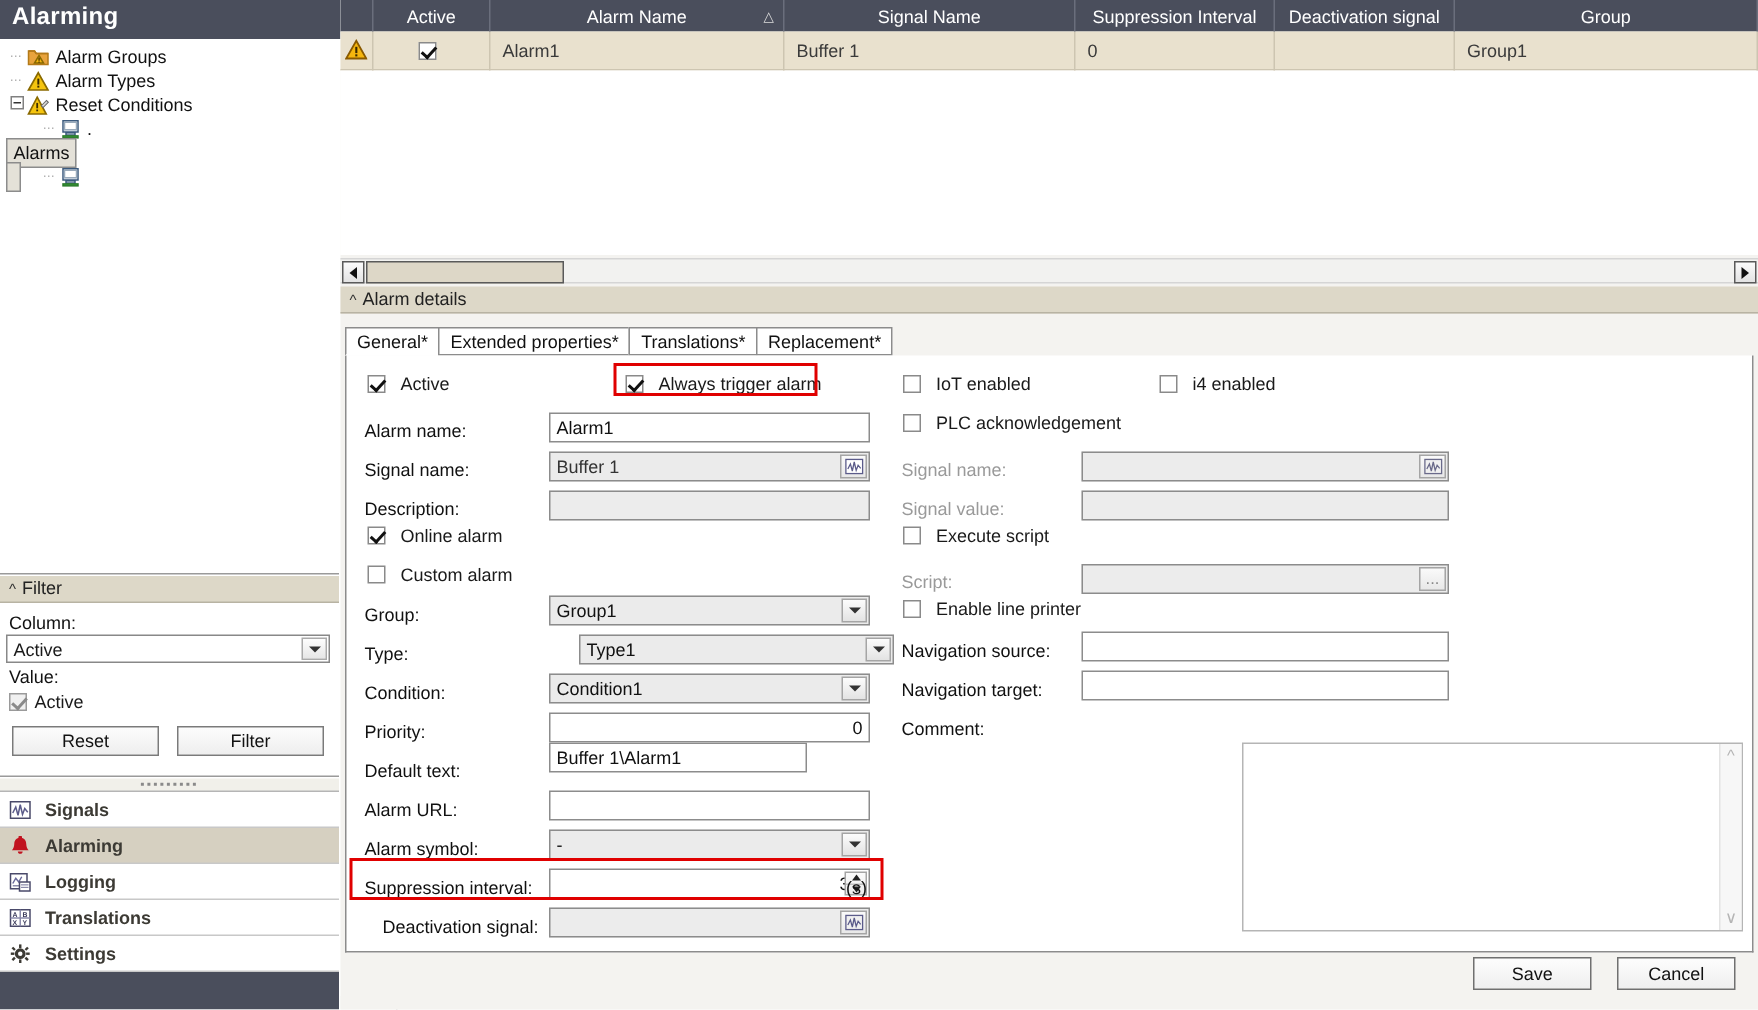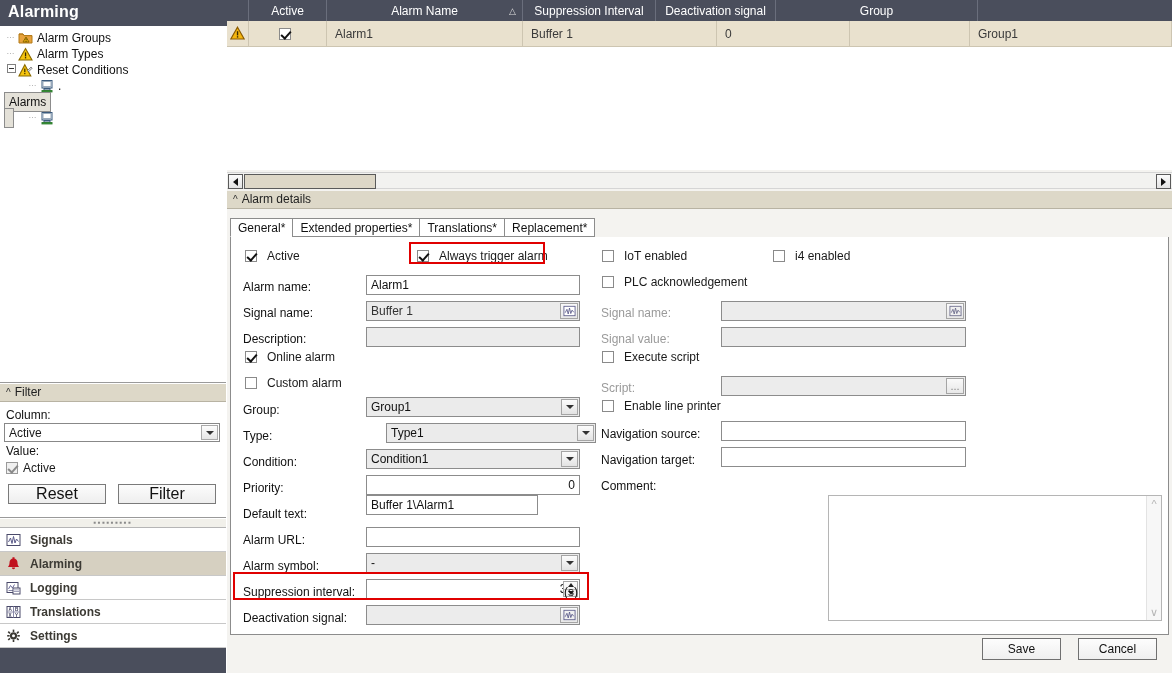--- a/index.html
+++ b/index.html
@@ -98,21 +98,21 @@
   .cbox.checked:after {
     content: ""; position: absolute; left: 3px; top: 0px;
     width: 4px; height: 8px; border: solid #111; border-width: 0 2px 2px 0;
     transform: rotate(42deg);
   }
   .cbox.checked.light:after { border-color: #8a8a8a; }
   #filter-buttons { display: flex; gap: 12px; margin-top: 9px; padding: 0 4px; }
   .btn {
     flex: 1; height: 20px; border: 1px solid #7a7a7a;
     background: linear-gradient(#fcfcfc,#eeeeee);
-    font-size: 16px; text-align: center; line-height: 18px; color: #111;
+    font-size: 12px; text-align: center; line-height: 18px; color: #111;
   }
   #splitter {
     position: absolute; left: 0; top: 519px; width: 226px; height: 9px;
     background: #f1f0ea; border-bottom: 1px solid #b5b5b5;
     display: flex; align-items: center; justify-content: center;
   }
   .grip { font-size: 8px; letter-spacing: 1.5px; color: #8a8a8a; line-height: 8px; }
 
   #nav { position: absolute; left: 0; top: 528px; width: 226px; }
   .nav-item {
@@ -445,20 +445,21 @@
   <div id="main">
 
     <div id="grid">
       <div id="grid-head">
         <div class="gh" style="width:22px"></div>
         <div class="gh" style="width:78px">Active</div>
         <div class="gh" style="width:196px">
           <span>Alarm Name</span>
           <span class="sortmark">△</span>
         </div>
+        <div class="gh" style="width:194px">Signal Name</div>
         <div class="gh" style="width:133px">Suppression Interval</div>
         <div class="gh" style="width:120px">Deactivation signal</div>
         <div class="gh" style="width:202px">Group</div>
       </div>
       <div id="grid-row">
         <div class="gc center" style="width:22px">
           <span>
             <svg width="15" height="14" viewBox="0 0 15 14">
                 <path d="M7.5 1.2L14.2 13H0.8z" fill="#f5b60e" stroke="#8a5a00" stroke-width="1.2"></path>
                 <rect x="6.85" y="5.2" width="1.4" height="4.2" fill="#3a2a00"></rect>
@@ -588,21 +589,21 @@
               <span class="caret-up"></span>
             </span>
           <span class="half">
               <span class="caret-down2"></span>
             </span>
         </span>
       </div>
       <div class="fld-label" style="left:333px; top:348px;">(s)</div>
       <div class="redbox" style="left:2px; top:335px; width:356px; height:28px;"></div>
 
-      <div class="fld-label" style="left:12px; top:374px;">Deactivation signal:</div>
+      <div class="fld-label" style="left:24px; top:374px;">Deactivation signal:</div>
       <div class="inp ro empty" style="left:135px; top:368px; width:214px;">
         <span></span>
         <span class="sigbtn">
           <svg width="13" height="12" viewBox="0 0 15 14">
               <rect x="1" y="1.5" width="13" height="11" fill="#f0f0f0" stroke="#5b5b8a"></rect>
               <polyline points="2.5,9 4.5,5 6,10.5 7.5,3.5 9,10 10.5,6 12.5,8.5" fill="none" stroke="#5b5b8a" stroke-width="1"></polyline>
             </svg>
         </span>
       </div>
 

